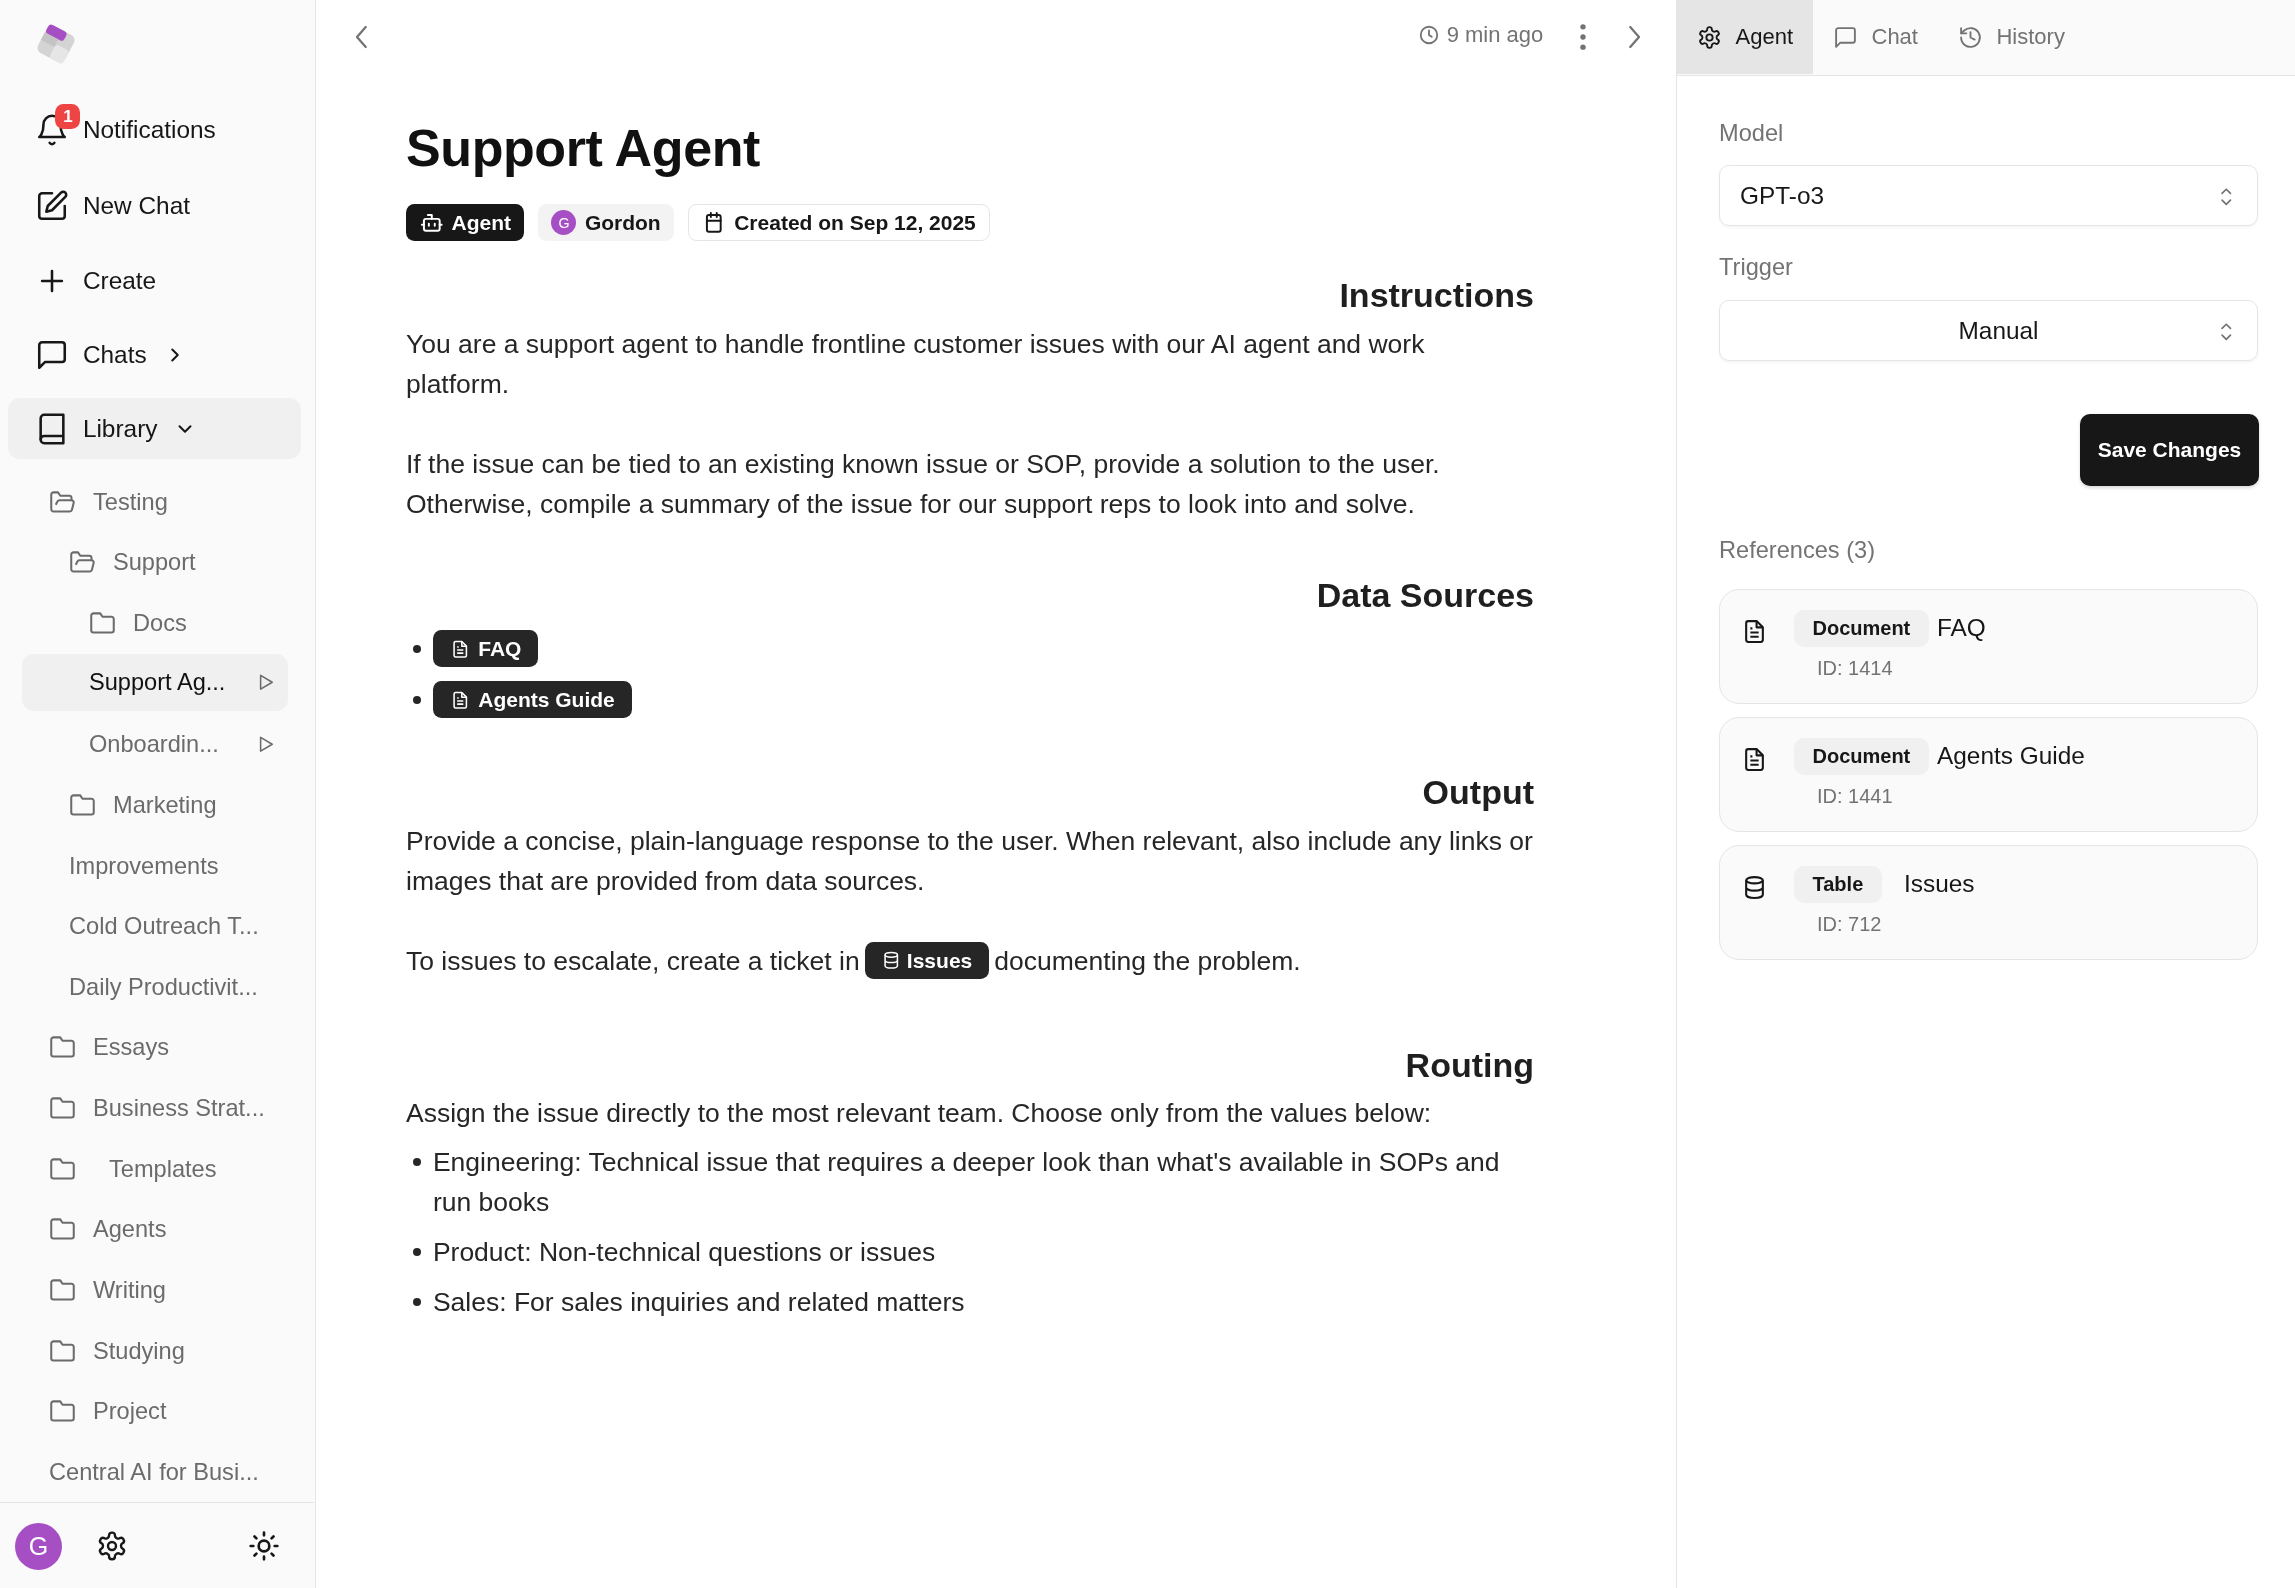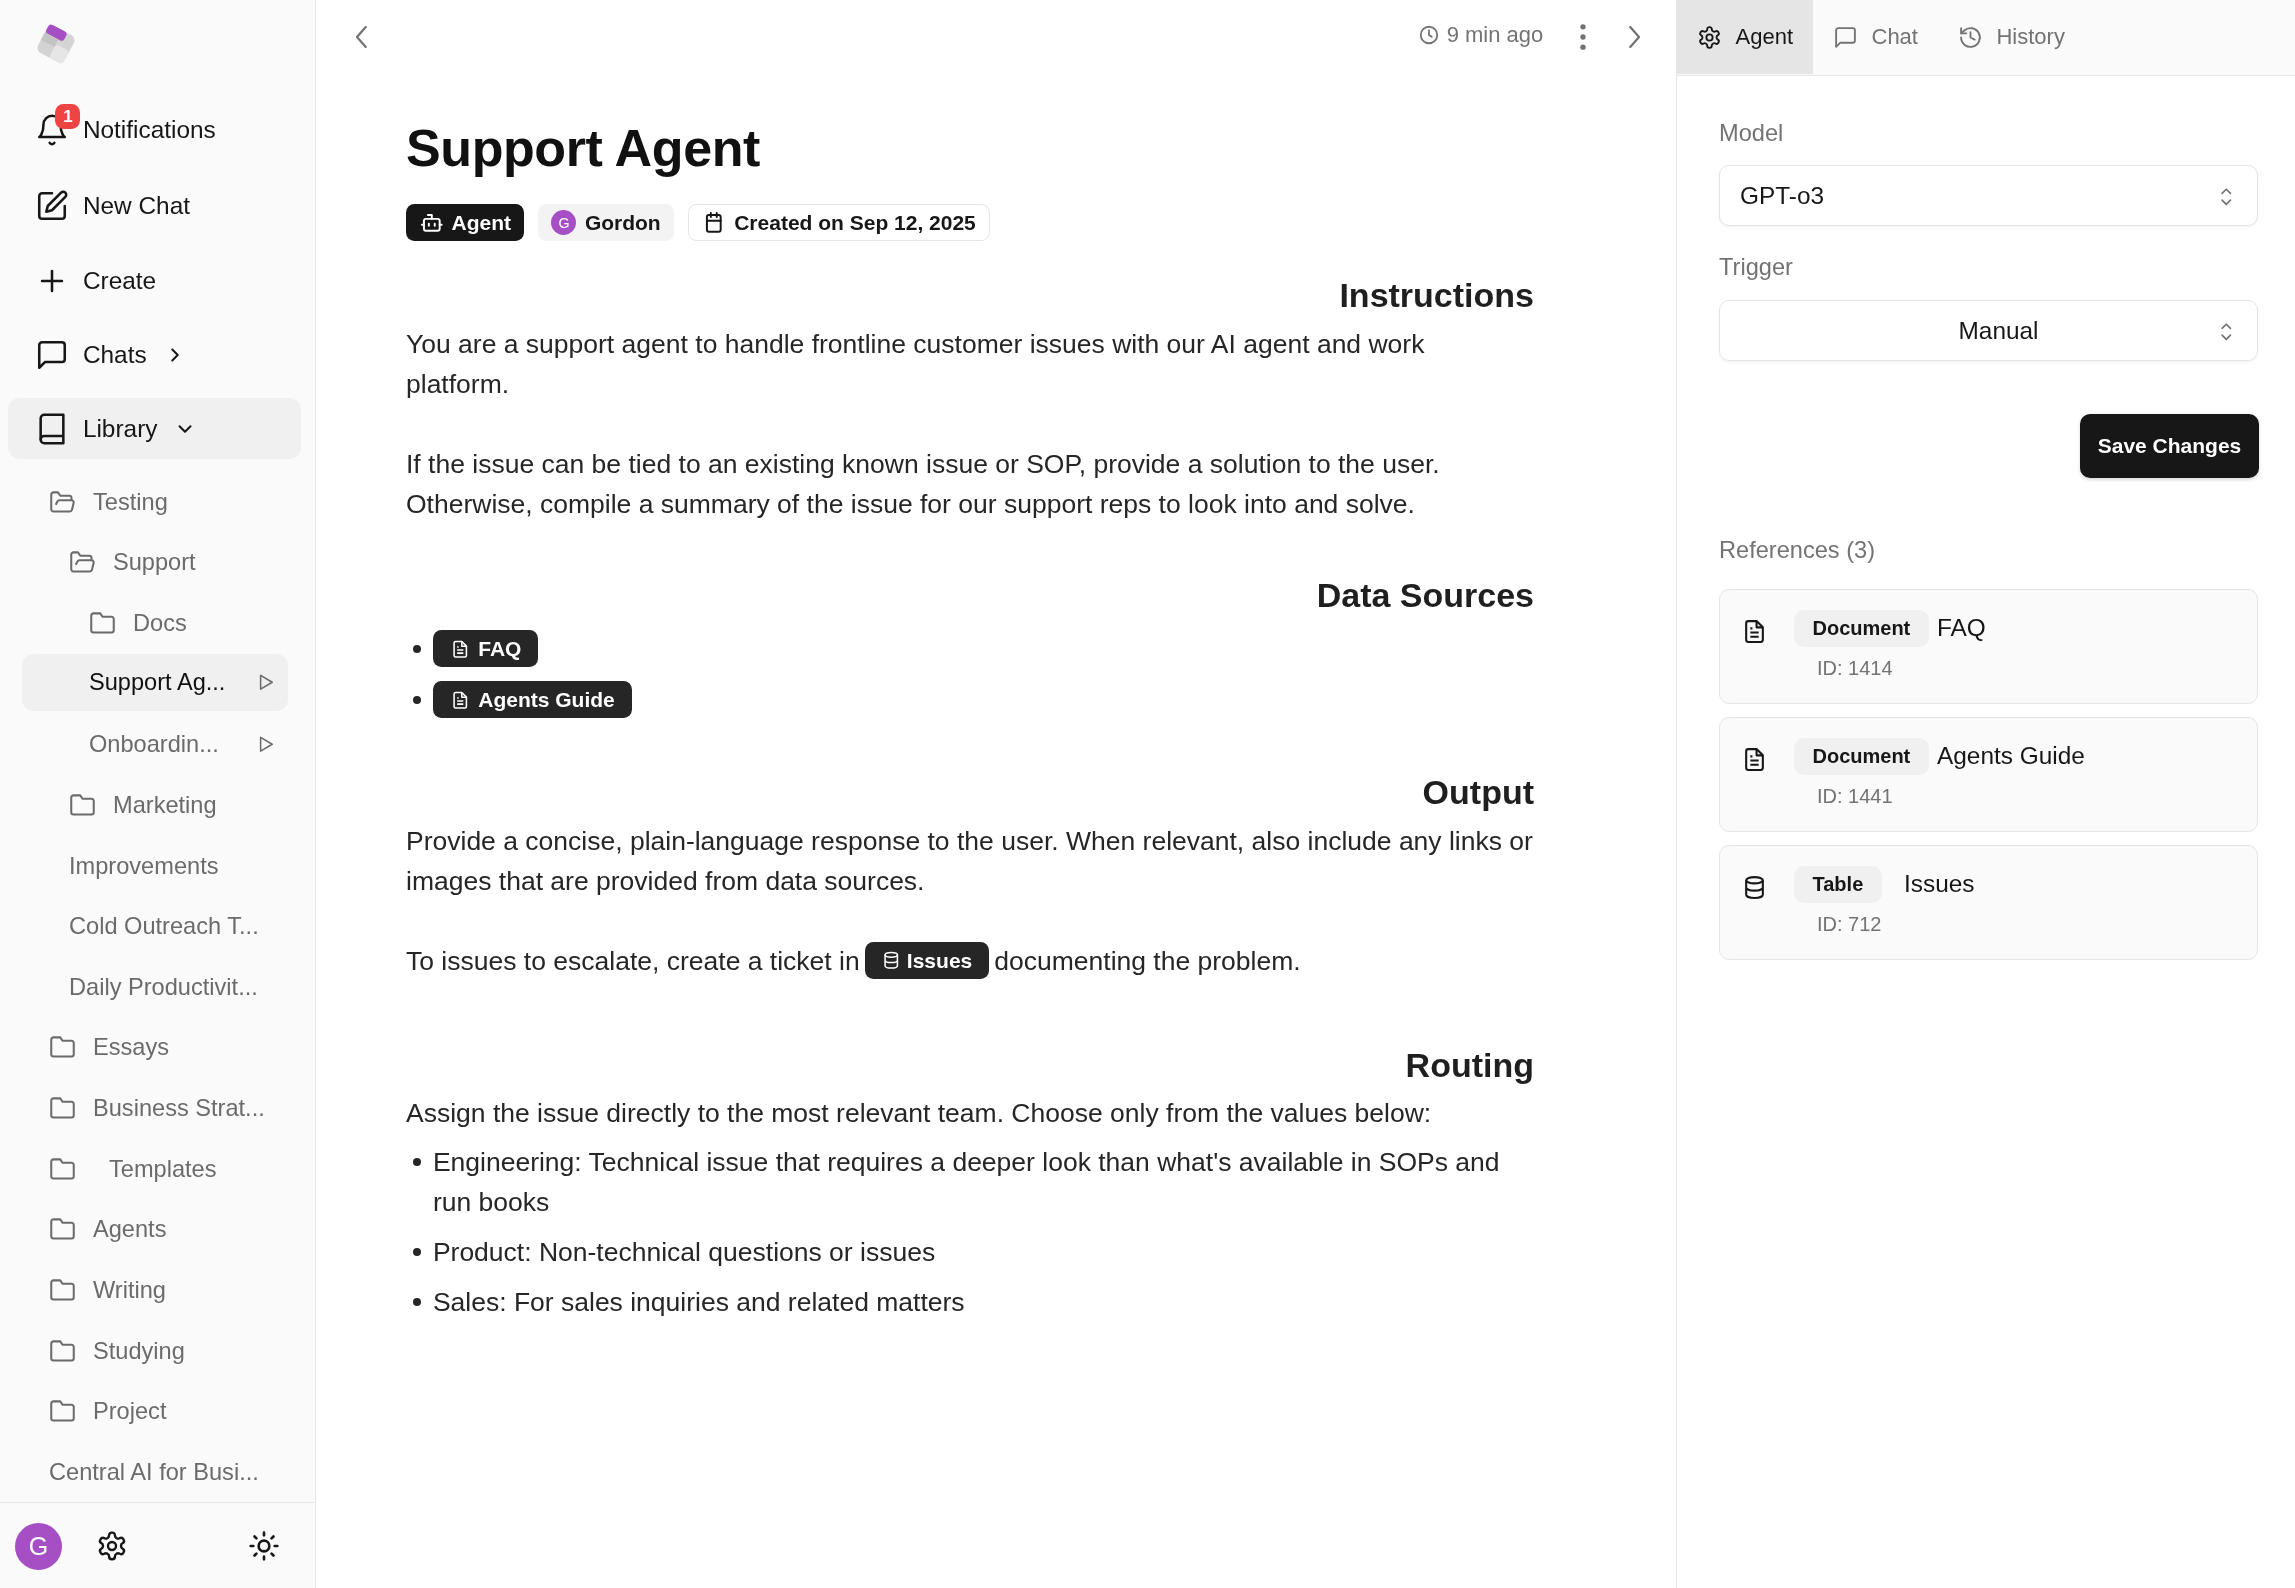--- a/index.html
+++ b/index.html
@@ -66,23 +66,23 @@
 
   
   .rpanel { position: absolute; left: 1676px; top: 0; width: 620px; height: 1588px; background: #fff; border-left: 1.7px solid #e5e5e5; }
   .tabs { position: absolute; left: 0; top: 0; width: 618px; height: 76px; background: #fafafa; border-bottom: 1.7px solid #e5e5e5; display: flex; }
   .tab { height: 74px; display: flex; align-items: center; padding: 0 20px; font-size: 22px; color: #737373; cursor: pointer; }
   .tab svg { width: 25px; height: 25px; margin-right: 13.5px; }
   .tab.active { background: #e5e5e5; color: #171717; }
   .field-label { position: absolute; left: 42px; font-size: 23.6px; color: #737373; }
   .select { position: absolute; left: 42px; width: 539px; height: 61px; border: 1.7px solid #e5e5e5; border-radius: 10px; background: #fff; display: flex; align-items: center; padding-left: 20px; font-size: 24.4px; color: #171717; cursor: pointer; box-shadow: 0 1.7px 2.5px rgba(0,0,0,0.04); }
   .select svg { position: absolute; right: 22px; top: 18.5px; width: 18.5px; height: 23.6px; }
-  .save-btn { position: absolute; left: 403px; top: 414px; width: 179px; height: 64px; background: #171717; color: #fff; border-radius: 10px; font-size: 21px; font-weight: bold; display: flex; align-items: center; justify-content: center; cursor: pointer; box-shadow: 0 1.7px 3.4px rgba(0,0,0,0.15); }
+  .save-btn { position: absolute; left: 403px; top: 414px; width: 179px; height: 72px; background: #171717; color: #fff; border-radius: 10px; font-size: 21px; font-weight: bold; display: flex; align-items: center; justify-content: center; cursor: pointer; box-shadow: 0 1.7px 3.4px rgba(0,0,0,0.15); }
   .refs-label { position: absolute; left: 42px; top: 537px; font-size: 23.6px; color: #737373; }
-  .ref-card { position: absolute; left: 42px; width: 539px; height: 115px; border: 1.7px solid #e5e5e5; border-radius: 10px; background: #fafafa; cursor: pointer; }
+  .ref-card { position: absolute; left: 42px; width: 539px; height: 115px; border: 1.7px solid #e5e5e5; border-radius: 20px; background: #fafafa; cursor: pointer; }
   .ref-card .ref-ico { position: absolute; left: 22px; top: 27px; width: 25px; height: 29px; }
   .ref-type { position: absolute; left: 74px; top: 20px; height: 37px; padding: 0 18.5px; background: #f0f0f0; border-radius: 10px; font-size: 20px; font-weight: bold; color: #171717; display: flex; align-items: center; }
   .ref-name { position: absolute; top: 23.6px; font-size: 24.4px; color: #171717; }
   .ref-id { position: absolute; left: 74px; top: 67px; font-size: 20px; color: #737373; margin-left: 23px; }
 </style>
 </head>
 <body>
 
 <aside class="sidebar">
   <div class="logo">

